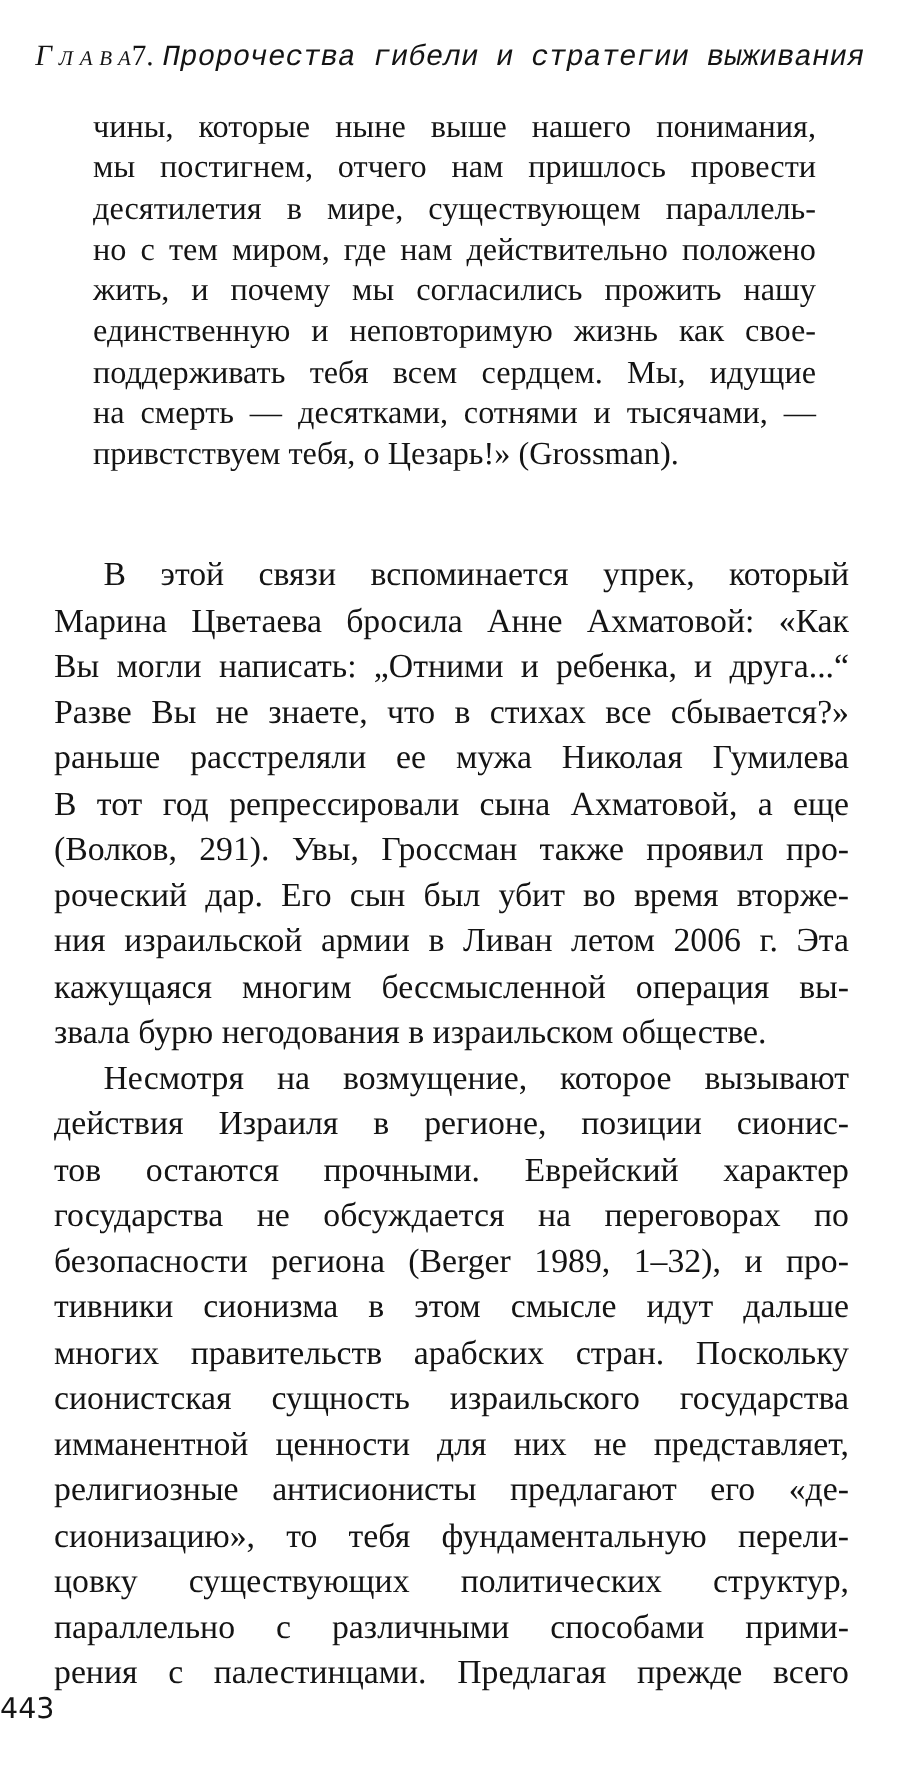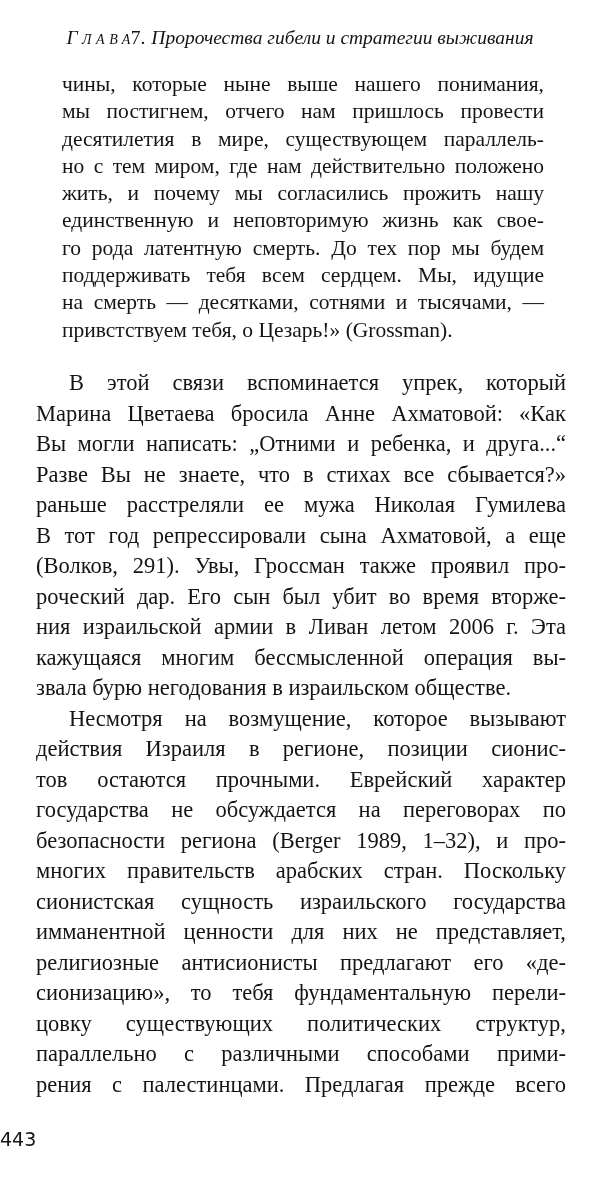--- a/index.html
+++ b/index.html
@@ -30,20 +30,21 @@
       font-variant: small-caps;
       font-style: italic;
     }
     .running-head .chapter-num {
       letter-spacing: 0;
       margin-left: -4px;
     }
     .running-head .chapter-title {
       font-style: italic;
       margin-left: 6px;
+      font-family: Liberation Mono, monospace;
     }
     .quote {
       position: absolute;
       left: 62px;
       top: 71px;
       width: 482px;
       font-size: 21.5px;
       line-height: 27.3px;
     }
     .body-text {
@@ -86,21 +87,20 @@
   <span class="chapter-label">Глава</span><span class="chapter-num">7.</span><span class="chapter-title">Пророчества гибели и стратегии выживания</span>
 </div>
 
 <div class="quote">
   <span class="line">чины, которые ныне выше нашего понимания,</span>
   <span class="line">мы постигнем, отчего нам пришлось провести</span>
   <span class="line">десятилетия в мире, существующем параллель-</span>
   <span class="line">но с тем миром, где нам действительно положено</span>
   <span class="line">жить, и почему мы согласились прожить нашу</span>
   <span class="line">единственную и неповторимую жизнь как свое-</span>
-  <span class="line">го рода латентную смерть. До тех пор мы будем</span>
   <span class="line">поддерживать тебя всем сердцем. Мы, идущие</span>
   <span class="line">на смерть — десятками, сотнями и тысячами, —</span>
   <span class="line last">привстствуем тебя, о Цезарь!» (Grossman).</span>
 </div>
 
 <div class="body-text">
   <div class="paragraph">
     <span class="line indent">В этой связи вспоминается упрек, который</span>
     <span class="line">Марина Цветаева бросила Анне Ахматовой: «Как</span>
     <span class="line">Вы могли написать: „Отними и ребенка, и друга...“</span>
@@ -112,20 +112,21 @@
     <span class="line">ния израильской армии в Ливан летом 2006 г. Эта</span>
     <span class="line">кажущаяся многим бессмысленной операция вы-</span>
     <span class="line last">звала бурю негодования в израильском обществе.</span>
   </div>
   <div class="paragraph">
     <span class="line indent">Несмотря на возмущение, которое вызывают</span>
     <span class="line">действия Израиля в регионе, позиции сионис-</span>
     <span class="line">тов остаются прочными. Еврейский характер</span>
     <span class="line">государства не обсуждается на переговорах по</span>
     <span class="line">безопасности региона (Berger 1989, 1–32), и про-</span>
+    <span class="line">тивники сионизма в этом смысле идут дальше</span>
     <span class="line">многих правительств арабских стран. Поскольку</span>
     <span class="line">сионистская сущность израильского государства</span>
     <span class="line">имманентной ценности для них не представляет,</span>
     <span class="line">религиозные антисионисты предлагают его «де-</span>
     <span class="line">сионизацию», то тебя фундаментальную перели-</span>
     <span class="line">цовку существующих политических структур,</span>
     <span class="line">параллельно с различными способами прими-</span>
     <span class="line">рения с палестинцами. Предлагая прежде всего</span>
   </div>
 </div>

